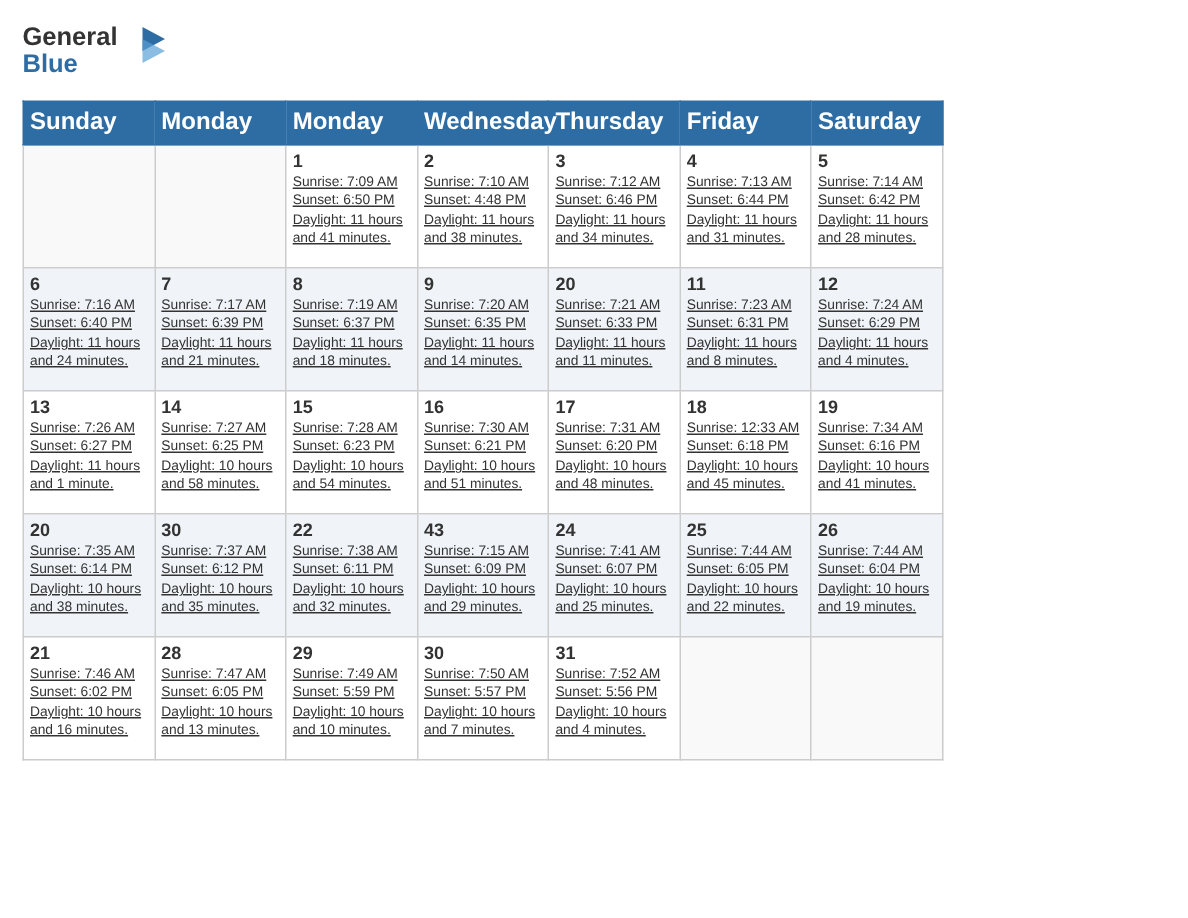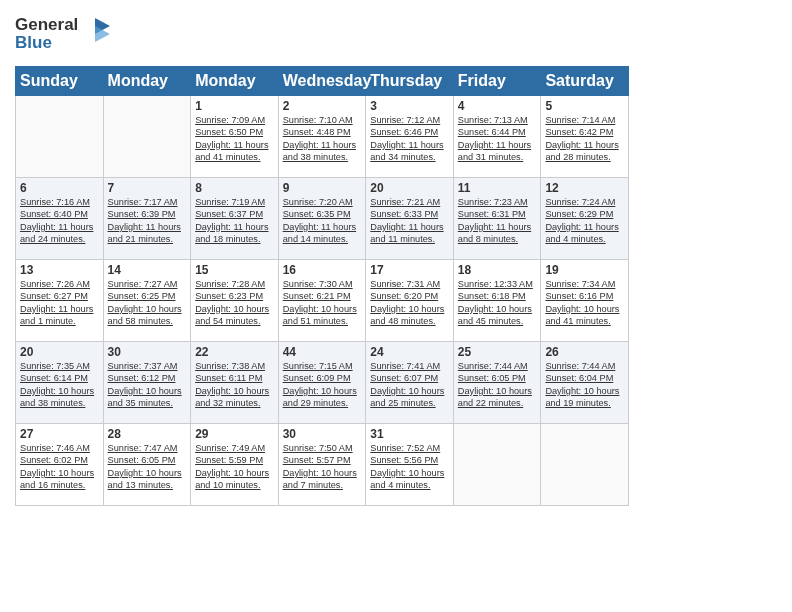--- a/index.html
+++ b/index.html
@@ -252,21 +252,21 @@
 Sunset: 6:12 PM
 Daylight: 10 hours and 35 minutes.</div>
           </td>
           <td>
             <span class="day-num">22</span>
             <div class="day-info">Sunrise: 7:38 AM
 Sunset: 6:11 PM
 Daylight: 10 hours and 32 minutes.</div>
           </td>
           <td>
-            <span class="day-num">44</span>
+            <span class="day-num">43</span>
             <div class="day-info">Sunrise: 7:15 AM
 Sunset: 6:09 PM
 Daylight: 10 hours and 29 minutes.</div>
           </td>
           <td>
             <span class="day-num">24</span>
             <div class="day-info">Sunrise: 7:41 AM
 Sunset: 6:07 PM
 Daylight: 10 hours and 25 minutes.</div>
           </td>
@@ -278,21 +278,21 @@
           </td>
           <td>
             <span class="day-num">26</span>
             <div class="day-info">Sunrise: 7:44 AM
 Sunset: 6:04 PM
 Daylight: 10 hours and 19 minutes.</div>
           </td>
         </tr>
         <tr>
           <td>
-            <span class="day-num">27</span>
+            <span class="day-num">21</span>
             <div class="day-info">Sunrise: 7:46 AM
 Sunset: 6:02 PM
 Daylight: 10 hours and 16 minutes.</div>
           </td>
           <td>
             <span class="day-num">28</span>
             <div class="day-info">Sunrise: 7:47 AM
 Sunset: 6:05 PM
 Daylight: 10 hours and 13 minutes.</div>
           </td>

